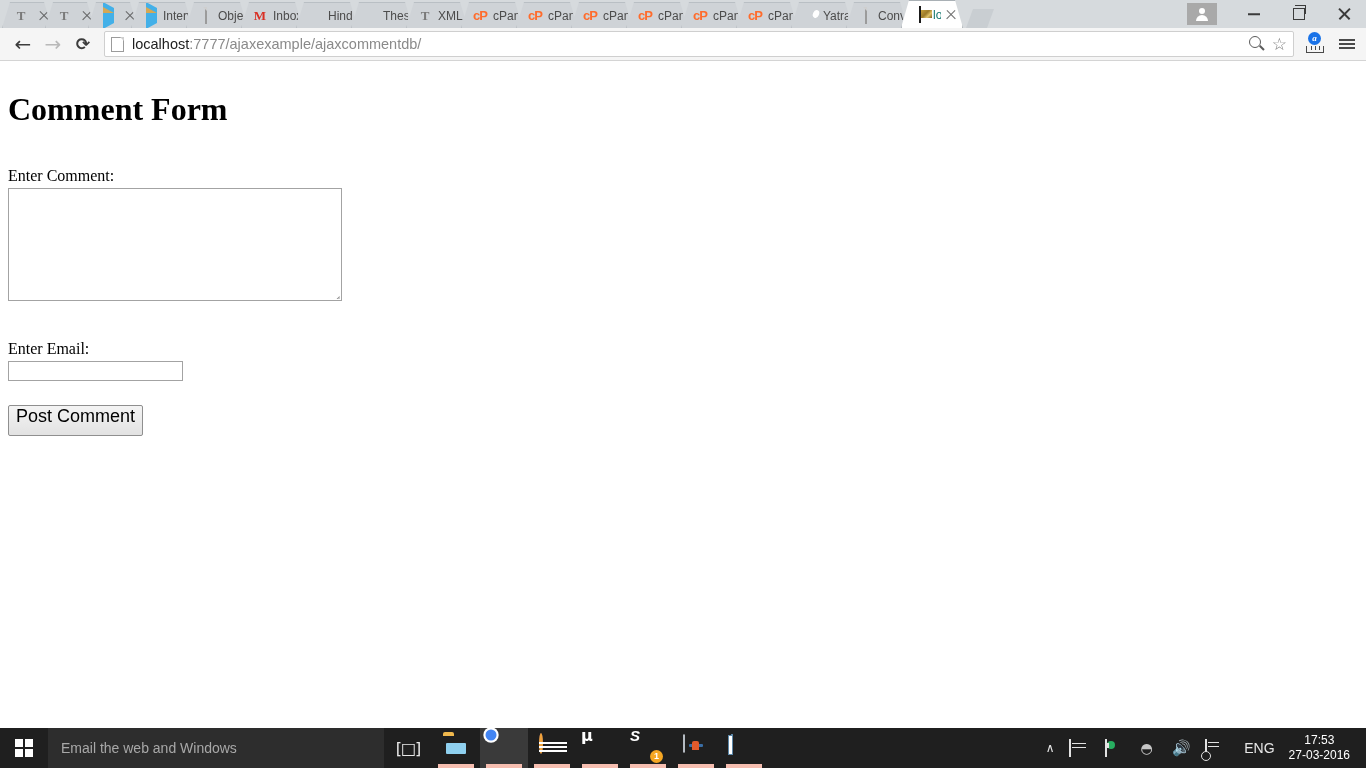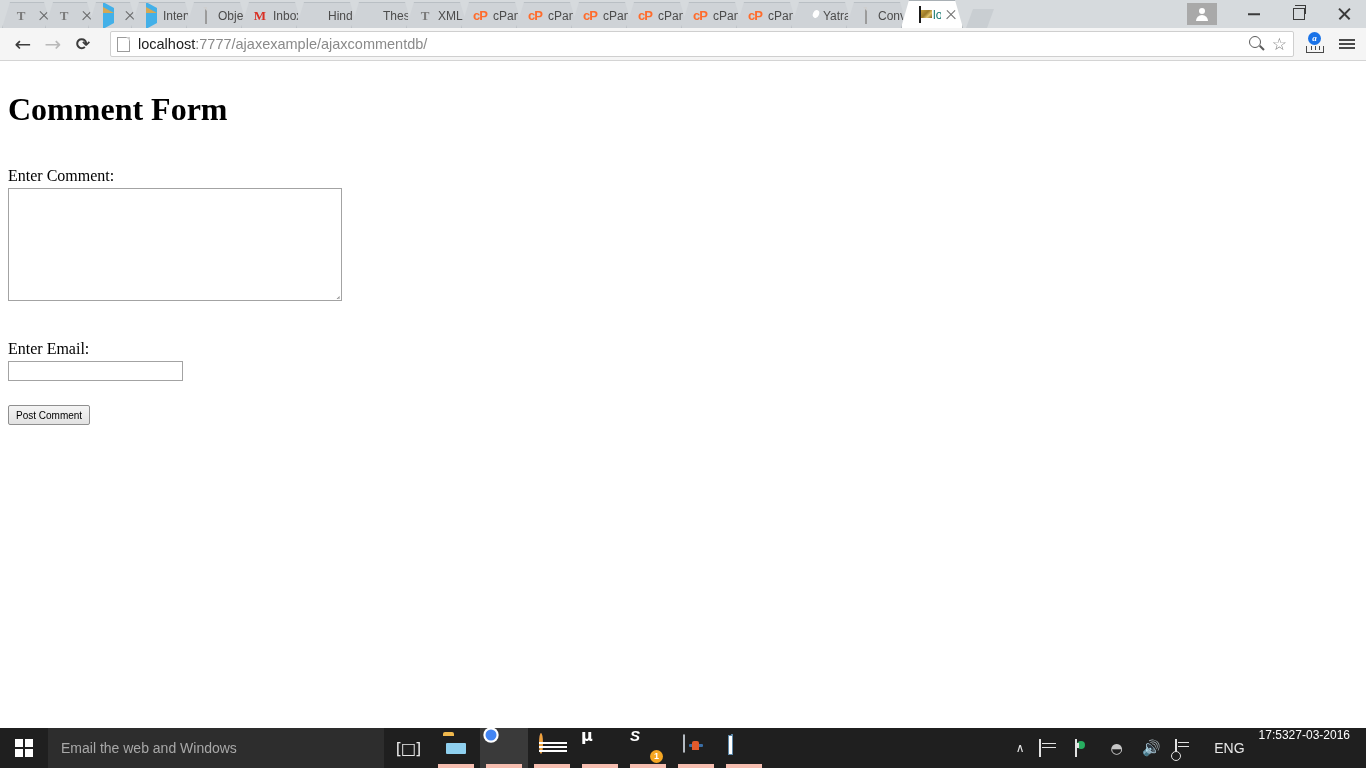--- a/index.html
+++ b/index.html
@@ -296,21 +296,21 @@
     left: 50%; top: 50%;
     transform: translate(-50%,-50%);
     font-size: 17px;
     font-weight: bold;
     color: #3c3c3c;
     font-family: "DejaVu Sans", sans-serif;
   }
   .omnibox {
     flex: 1 1 auto;
     height: 26px;
-    margin-left: 12px;
+    margin-left: 6px;
     background: #ffffff;
     border: 1px solid #cfcfcf;
     border-radius: 2px;
     display: flex;
     align-items: center;
     padding: 0 6px;
     box-sizing: border-box;
   }
   .url-pageicon {
     width: 11px; height: 13px;
@@ -490,26 +490,26 @@
     box-sizing: border-box;
     display: block;
     margin-top: 0;
     font-family: "Liberation Serif", serif;
     font-size: 13px;
     padding: 1px 2px;
   }
   .post-btn {
     margin-top: 24px;
     font-family: "Liberation Sans", sans-serif;
-    font-size: 10px;
+    font-size: 18px;
     color: #000;
     background: linear-gradient(#f4f4f4, #e2e2e2);
     border: 1px solid #8f8f8f;
     border-radius: 2px;
-    padding: 2px 7px 0 7px;
+    padding: 2px 7px 11px 7px;
     display: inline-block;
     line-height: 16px;
   }
 
   
   .taskbar {
     position: absolute;
     left: 0;
     top: 728px;
     width: 1366px;
@@ -758,21 +758,21 @@
   }
   .clock {
     color: #ffffff;
     font-family: "Liberation Sans", sans-serif;
     font-size: 12px;
     line-height: 15px;
     text-align: center;
     padding: 0 8px 0 4px;
     height: 40px;
     display: flex;
-    flex-direction: row;
+    flex-direction: column;
     justify-content: center;
   }
   .tray-icon-box { width: 22px; height: 16px; position: relative; }
   .ti-keyboard {
     width: 20px; height: 13px;
     border: 1.4px solid #e2e2e2;
     box-sizing: border-box;
   }
   .ti-keyboard::after {
     content: "";

